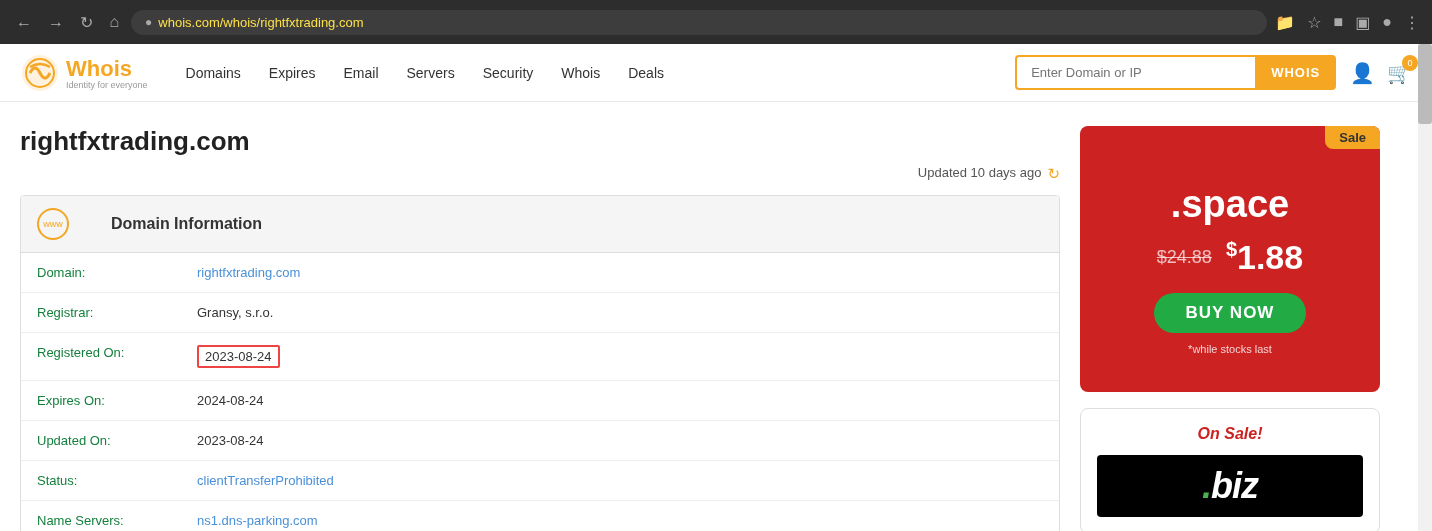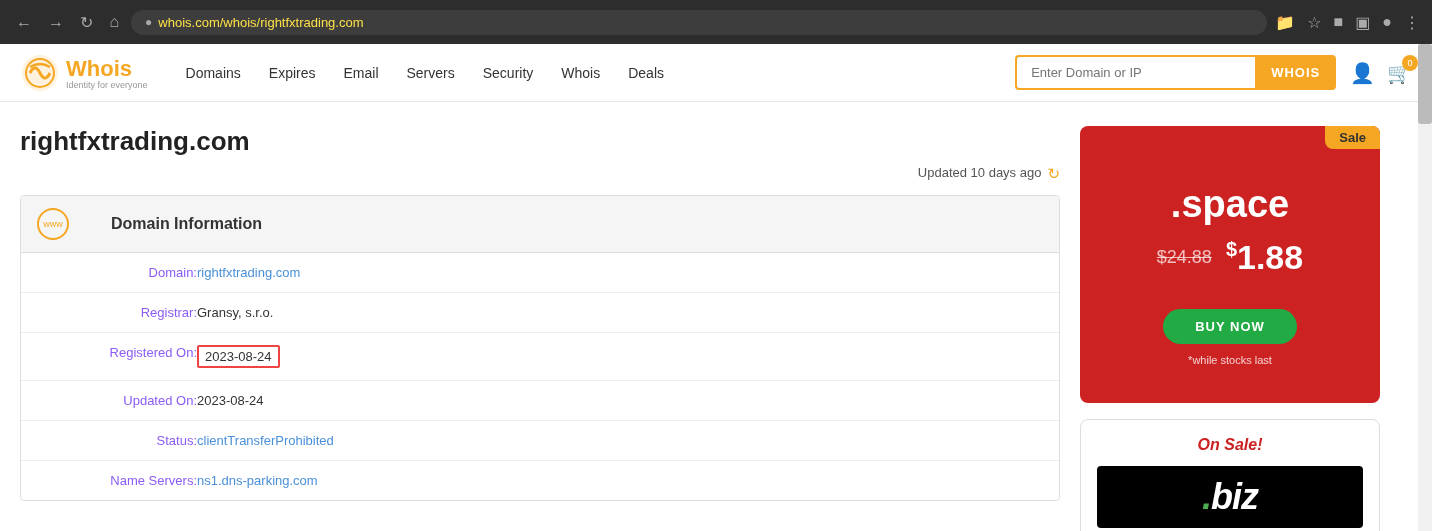--- a/index.html
+++ b/index.html
@@ -213,23 +213,22 @@
     .info-row {
       display: flex;
       border-bottom: 1px solid #eee;
       padding: 12px 16px;
       align-items: flex-start;
     }
     .info-row:last-child { border-bottom: none; }
     .info-label {
       width: 160px;
       min-width: 160px;
-      color: #8b5cf6;
-      font-size: 13px;
-      text-align: right;
+      color: #15803d;
+      font-size: 13px;
     }
     .info-value {
       color: #4a90d9;
       font-size: 13px;
     }
     .info-value.dark { color: #333; }
     .info-value.highlight {
       color: #333;
       border: 2px solid #e44;
       padding: 2px 6px;
@@ -274,21 +273,21 @@
       color: #fff;
       margin-top: 20px;
       margin-bottom: 12px;
       text-align: center;
     }
     .price-area {
       display: flex;
       align-items: center;
       justify-content: center;
       gap: 14px;
-      margin-bottom: 32px;
+      margin-bottom: 16px;
     }
     .old-price {
       font-size: 18px;
       color: rgba(255,255,255,0.7);
       text-decoration: line-through;
     }
     .new-price {
       font-size: 34px;
       font-weight: bold;
       color: #fff;
@@ -297,21 +296,21 @@
       font-size: 20px;
       vertical-align: top;
       margin-top: 6px;
     }
     .buy-now-btn {
       background: #22aa44;
       color: #fff;
       border: none;
       border-radius: 25px;
       padding: 10px 32px;
-      font-size: 13px;
+      font-size: 17px;
       font-weight: bold;
       cursor: pointer;
       display: block;
       margin: 0 auto 10px;
       letter-spacing: 1px;
     }
     .stocks-text {
       text-align: center;
       font-size: 11px;
       color: rgba(255,255,255,0.8);
@@ -444,20 +443,24 @@
       <div class="info-row">
         <span class="info-label">Registrar:</span>
         <span class="info-value dark">Gransy, s.r.o.</span>
       </div>
 
       <div class="info-row">
         <span class="info-label">Registered On:</span>
         <span class="info-value highlight">2023-08-24</span>
       </div>
 
+      <div class="info-row">
+        <span class="info-label">Expires On:</span>
+        <span class="info-value dark">2024-08-24</span>
+      </div>
 
       <div class="info-row">
         <span class="info-label">Updated On:</span>
         <span class="info-value dark">2023-08-24</span>
       </div>
 
       <div class="info-row">
         <span class="info-label">Status:</span>
         <a class="info-value">clientTransferProhibited</a>
       </div>

